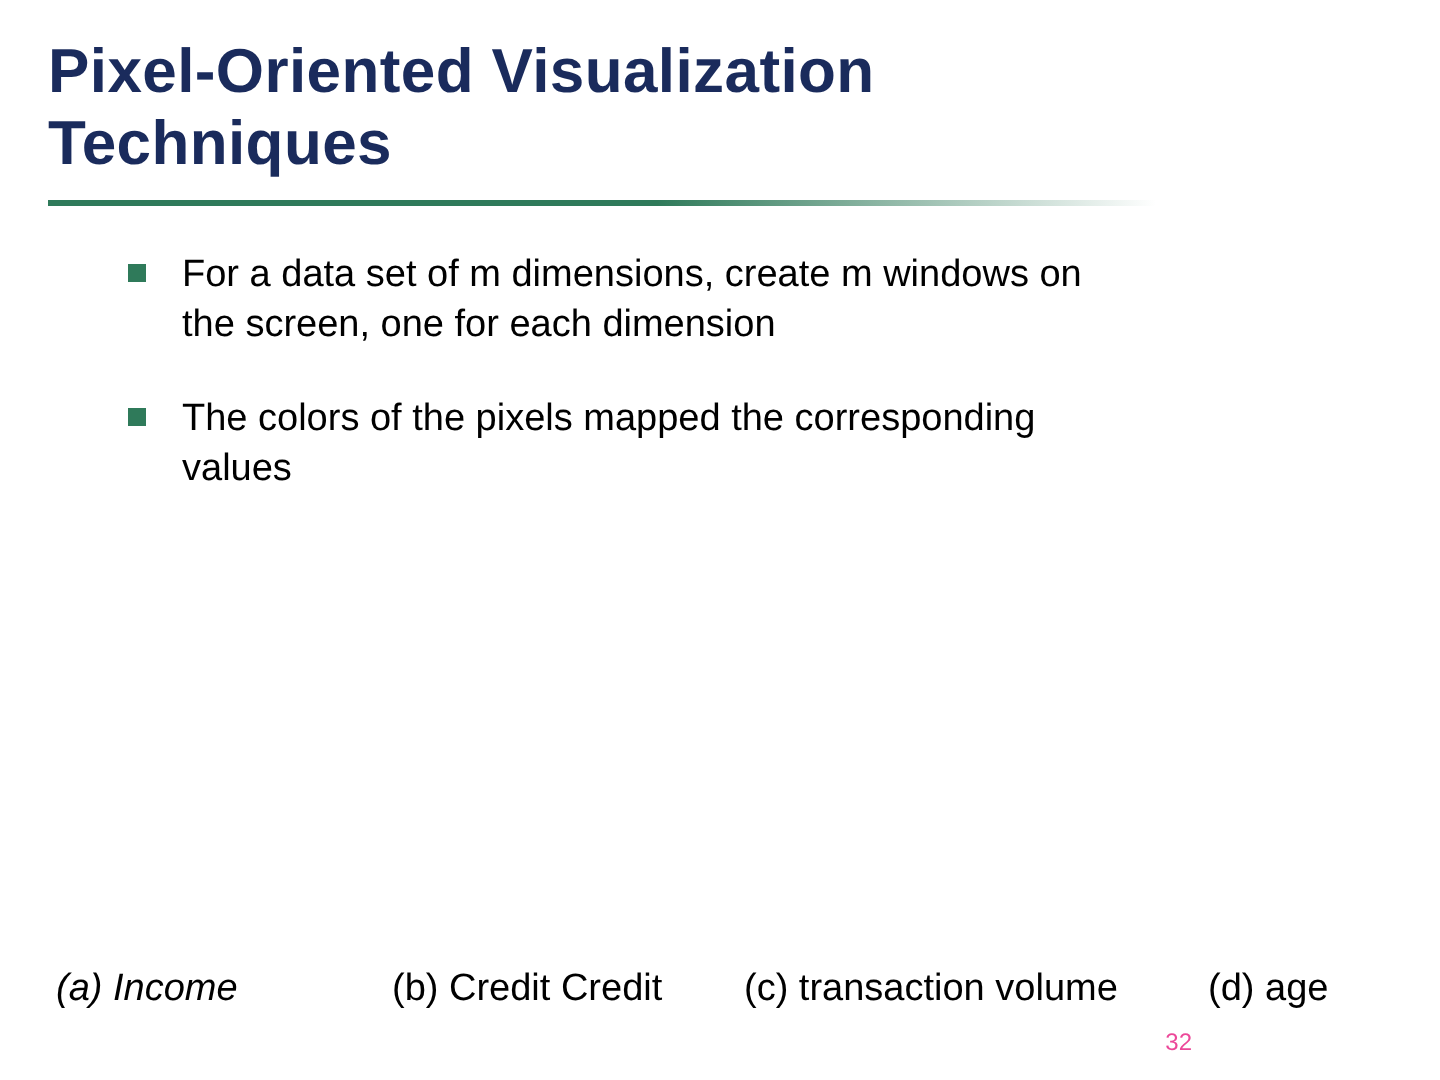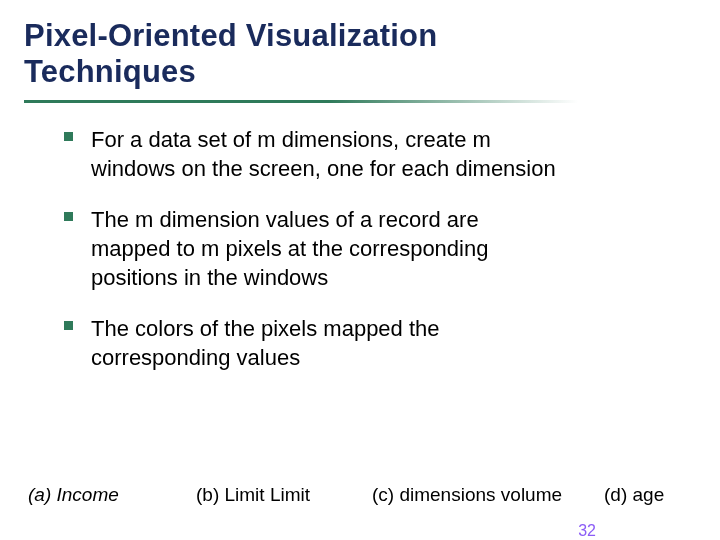--- a/index.html
+++ b/index.html
@@ -41,21 +41,21 @@
   }
   .bullet-marker {
     width: 9px;
     height: 9px;
     background: #2f7a5a;
     margin-top: 7px;
     margin-right: 18px;
     flex: 0 0 auto;
   }
   .bullet-text {
-    font-size: 22px;
+    font-size: 19px;
     line-height: 1.32;
     color: #000000;
   }
   .captions {
     position: absolute;
     left: 0;
     right: 0;
     bottom: 34px;
     display: flex;
     font-size: 19px;
@@ -64,50 +64,46 @@
   .cap {
     white-space: nowrap;
   }
   .cap-a { position: absolute; left: 28px;  bottom: 0; font-style: italic; }
   .cap-b { position: absolute; left: 196px; bottom: 0; }
   .cap-c { position: absolute; left: 372px; bottom: 0; }
   .cap-d { position: absolute; left: 604px; bottom: 0; text-align: right; }
   .page-num {
     position: absolute;
     right: 6px;
-    bottom: 0;
-    font-size: 16px;
-    color: #8b5cf6;
+    bottom: 12px;
+    font-size: 12px;
+    color: #ec4899;
   }
 </style>
 </head>
 <body>
 
 <div class="slide">
 
   <div class="title">Pixel-Oriented Visualization Techniques</div>
   <div class="rule"></div>
 
   <div class="bullets">
     <div class="bullet-item">
       <div class="bullet-marker"></div>
       <div class="bullet-text">For a data set of m dimensions, create m windows on the screen, one for each dimension</div>
     </div>
     <div class="bullet-item">
       <div class="bullet-marker"></div>
-      <div class="bullet-text">The m dimension values of a record are mapped to m pixels at the corresponding positions in the windows</div>
-    </div>
-    <div class="bullet-item">
-      <div class="bullet-marker"></div>
       <div class="bullet-text">The colors of the pixels mapped the corresponding values</div>
     </div>
   </div>
 
   <div class="captions">
     <div class="cap cap-a">(a) Income</div>
-    <div class="cap cap-b">(b) Limit Limit</div>
-    <div class="cap cap-c">(c) dimensions volume</div>
+    <div class="cap cap-b">(b) Credit Credit</div>
+    <div class="cap cap-c">(c) transaction volume</div>
     <div class="cap cap-d">(d) age</div>
   </div>
 
   <div class="page-num">32</div>
 
 </div>
 
 </body></html>

